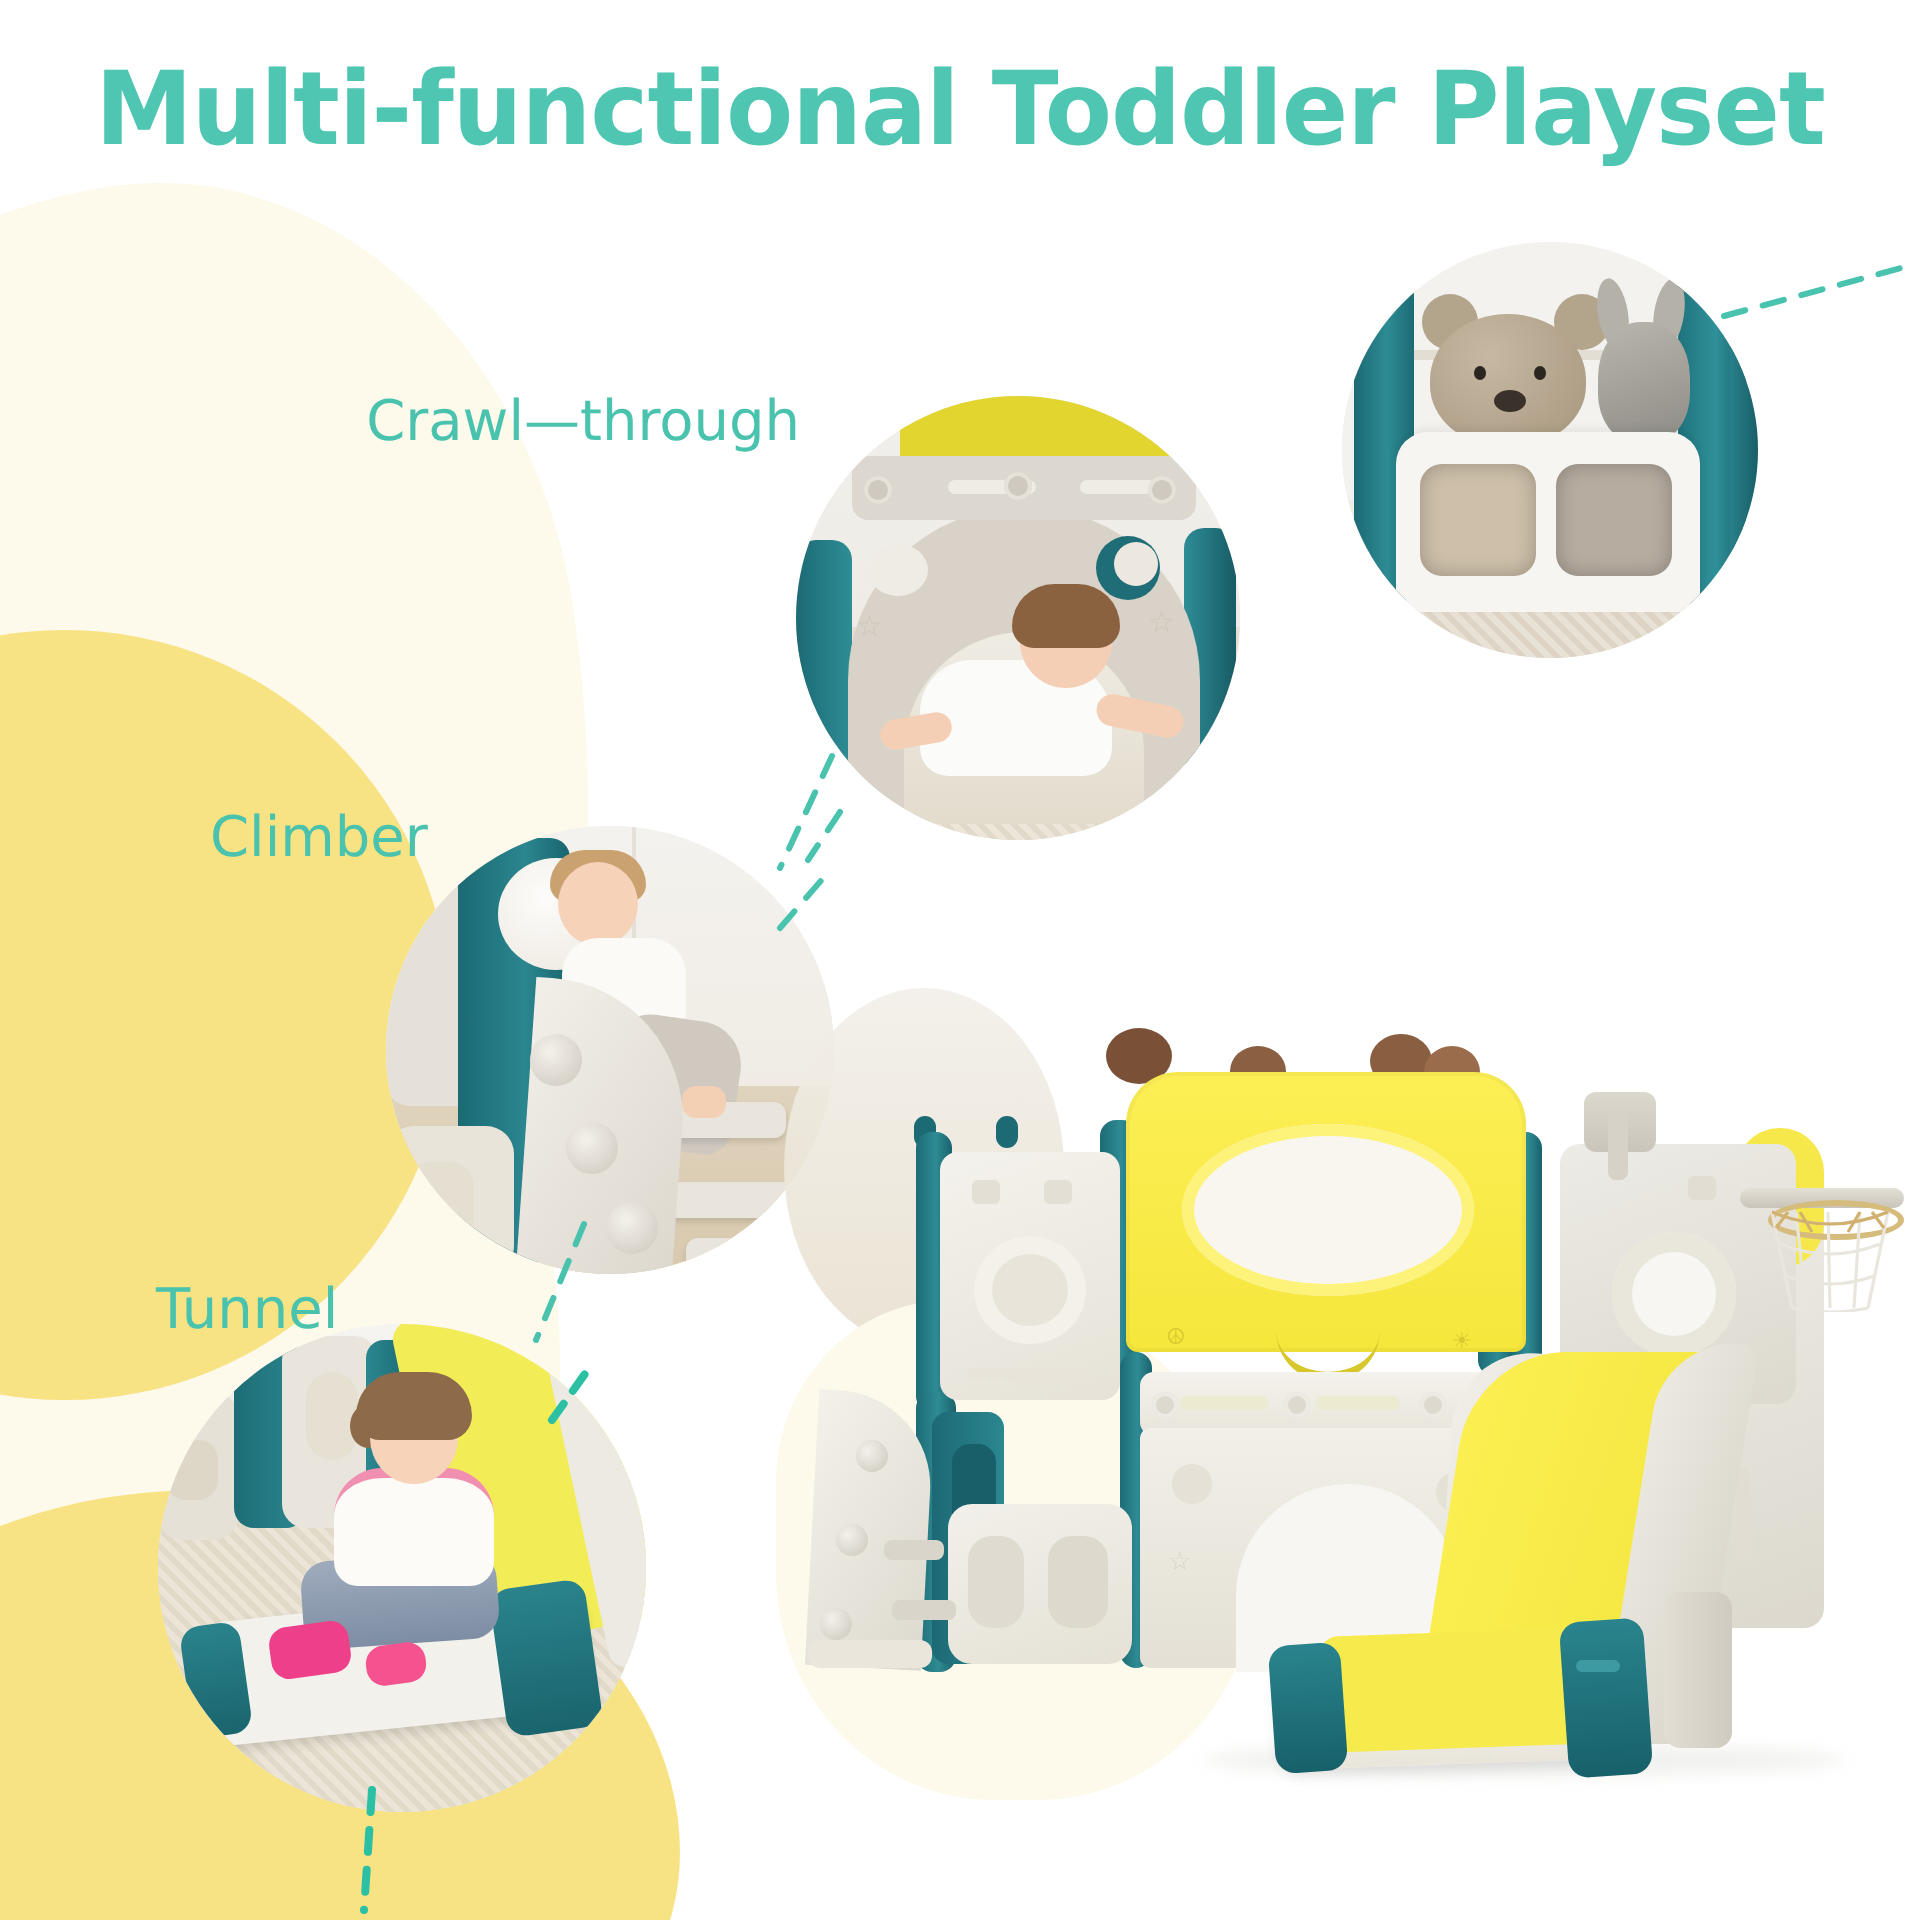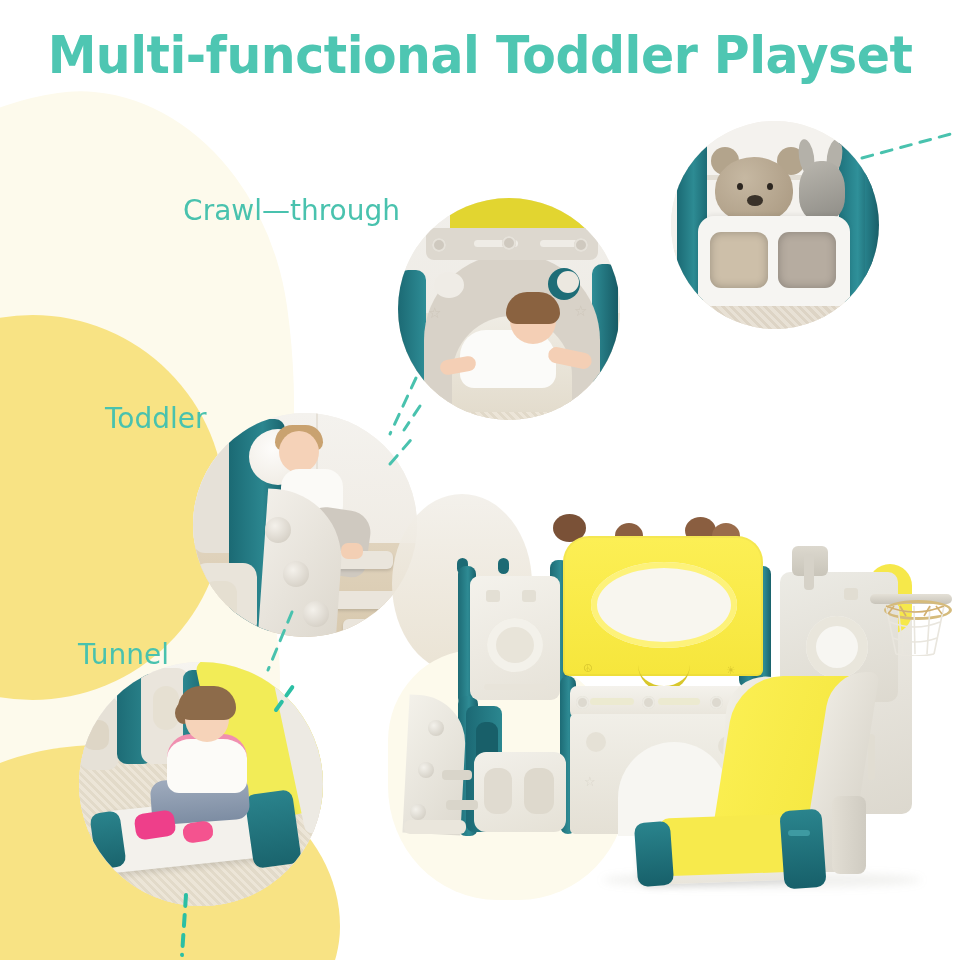--- a/index.html
+++ b/index.html
@@ -408,21 +408,21 @@
 
   <div class="dash" style="left:272px;top:680px;">
     <svg width="30" height="34" viewBox="0 0 30 34">
       <path d="M4,30 L24,2" stroke="#2bbfa4" stroke-width="4" stroke-dasharray="10 8" fill="none" stroke-linecap="round"></path>
     </svg>
   </div>
 
   <div class="label two-line" id="label-tunnel">
     <div>Crawl—through</div>
   </div>
-  <div class="label" id="label-climber">Toddler</div>
+  <div class="label" id="label-climber">Climber</div>
   <div class="label" id="label-slide">Tunnel</div>
 
   <div class="bubble" id="bubble-storage">
     <div class="scene">
       <div class="st-wallback"></div>
       <div class="st-rail"></div>
       <div class="st-floor"></div>
       <div class="st-panelL"></div>
       <div class="st-panelR"></div>
       <div class="st-panelR2"></div>

